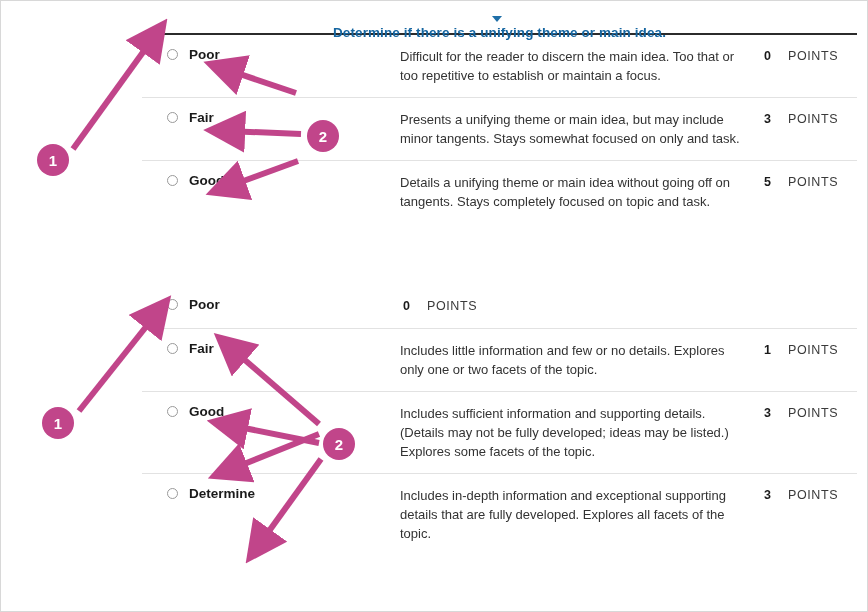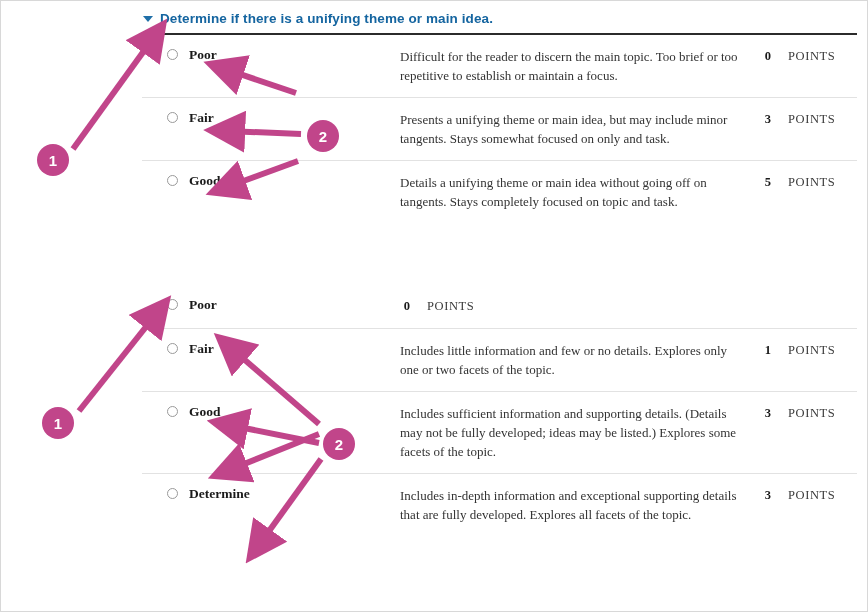--- a/index.html
+++ b/index.html
@@ -25,24 +25,26 @@
   .criteria {
     position: absolute;
     left: 141px;
     width: 715px;
   }
   #criterion-0 { top: 10px; }
   #criterion-1 { top: 284px; }
 
   .crit-header {
     display: flex;
+    align-items: center;
     height: 24px;
     padding-bottom: 9px;
     border-bottom: 2px solid #2b2b2b;
     box-sizing: border-box;
+    flex-direction: column;
   }
   .caret {
     width: 14px;
     height: 14px;
     margin-right: 4px;
     position: relative;
     flex: 0 0 auto;
   }
   .caret::after {
     content: "";
@@ -60,21 +62,20 @@
     letter-spacing: 0.1px;
     line-height: 16px;
   }
 
   .option-row {
     display: flex;
     align-items: flex-start;
     border-bottom: 1px solid #e2e2e2;
     padding: 12px 0 12px 0;
     box-sizing: border-box;
-    font-family: Liberation Serif, serif;
   }
   .option-row:last-child {
     border-bottom: none;
   }
   .opt-left {
     display: flex;
     align-items: flex-start;
     width: 258px;
     flex: 0 0 258px;
     padding-left: 25px;
@@ -159,21 +160,21 @@
     <div class="crit-header">
       <span class="caret"></span>
       <span class="crit-title">Determine if there is a unifying theme or main idea.</span>
     </div>
 
     <div class="option-row">
       <div class="opt-left">
         <span class="radio"></span>
         <span class="opt-label">Poor</span>
       </div>
-      <div class="opt-desc">Difficult for the reader to discern the main topic.  Too brief or too repetitive to establish or maintain a focus.</div>
+      <div class="opt-desc">Difficult for the reader to discern the main idea.  Too that or too repetitive to establish or maintain a focus.</div>
       <div class="opt-points">
         <span class="pts-num">0</span><span class="pts-word">POINTS</span>
       </div>
     </div>
 
     <div class="option-row">
       <div class="opt-left">
         <span class="radio"></span>
         <span class="opt-label">Fair</span>
       </div>

